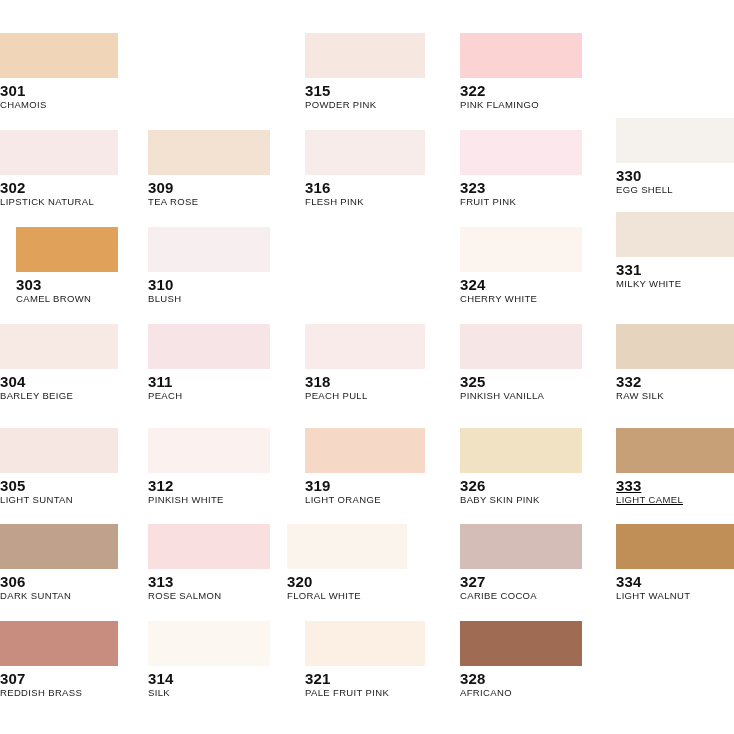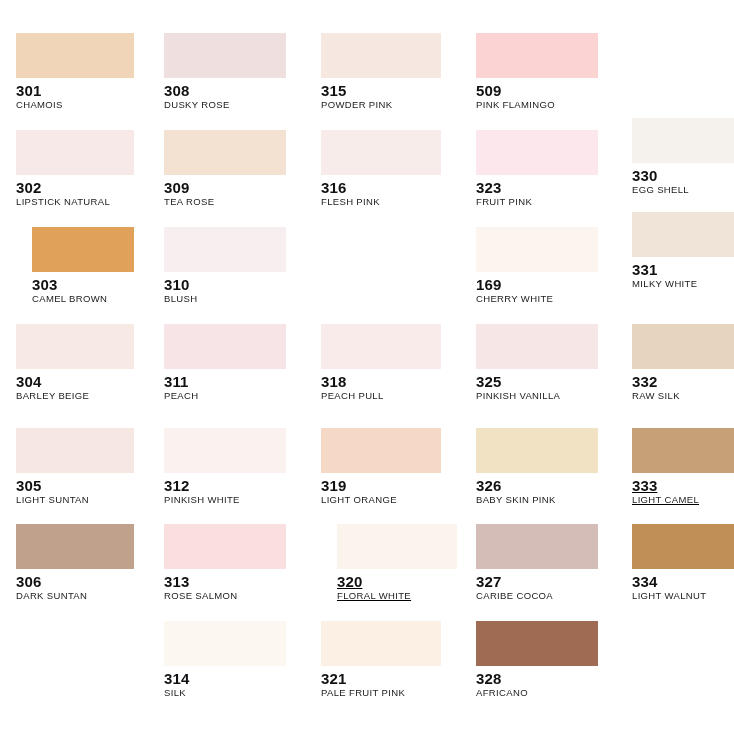--- a/index.html
+++ b/index.html
@@ -12,21 +12,20 @@
     height: 734px;
     font-family: "Liberation Sans", "DejaVu Sans", sans-serif;
     -webkit-font-smoothing: antialiased;
     overflow: hidden;
   }
   #chart {
     position: relative;
     width: 586px;
     height: 734px;
     background: #ffffff;
-    margin-left: 16px;
   }
   .swatch-cell {
     position: absolute;
     box-sizing: border-box;
   }
   .swatch-chip {
     display: block;
     width: 100%;
     height: 45px;
     line-height: 0;
@@ -80,24 +79,24 @@
     <div class="swatch-cell" style="left: 0px; top: 428px; width: 118px;">
       <div class="swatch-chip" title="LIGHT SUNTAN" style="background: rgb(246, 231, 226); height: 45px;"></div>
       <span class="swatch-code">305</span>
       <span class="swatch-name">LIGHT SUNTAN</span>
     </div>
     <div class="swatch-cell" style="left: 0px; top: 524px; width: 118px;">
       <div class="swatch-chip" title="DARK SUNTAN" style="background: rgb(191, 161, 140); height: 45px;"></div>
       <span class="swatch-code">306</span>
       <span class="swatch-name">DARK SUNTAN</span>
     </div>
-    <div class="swatch-cell" style="left: 148px; top: 33px; width: 122px;">
-      <div class="swatch-chip" title="DUSKY ROSE" style="background: rgb(239, 224, 223); height: 45px;"></div>
-      <span class="swatch-code">308</span>
-      <span class="swatch-name">DUSKY ROSE</span>
+    <div class="swatch-cell" style="left: 0px; top: 621px; width: 118px;">
+      <div class="swatch-chip" title="REDDISH BRASS" style="background: rgb(201, 141, 128); height: 45px;"></div>
+      <span class="swatch-code">307</span>
+      <span class="swatch-name">REDDISH BRASS</span>
     </div>
     <div class="swatch-cell" style="left: 148px; top: 130px; width: 122px;">
       <div class="swatch-chip" title="TEA ROSE" style="background: rgb(243, 225, 210); height: 45px;"></div>
       <span class="swatch-code">309</span>
       <span class="swatch-name">TEA ROSE</span>
     </div>
     <div class="swatch-cell" style="left: 148px; top: 227px; width: 122px;">
       <div class="swatch-chip" title="BLUSH" style="background: rgb(247, 239, 239); height: 45px;"></div>
       <span class="swatch-code">310</span>
       <span class="swatch-name">BLUSH</span>
@@ -135,43 +134,43 @@
     <div class="swatch-cell" style="left: 305px; top: 324px; width: 120px;">
       <div class="swatch-chip" title="PEACH PULL" style="background: rgb(248, 235, 233); height: 45px;"></div>
       <span class="swatch-code">318</span>
       <span class="swatch-name">PEACH PULL</span>
     </div>
     <div class="swatch-cell" style="left: 305px; top: 428px; width: 120px;">
       <div class="swatch-chip" title="LIGHT ORANGE" style="background: rgb(245, 216, 198); height: 45px;"></div>
       <span class="swatch-code">319</span>
       <span class="swatch-name">LIGHT ORANGE</span>
     </div>
-    <div class="swatch-cell" style="left: 321px; top: 524px; width: 120px; text-decoration: underline;">
+    <div class="swatch-cell" style="left: 287px; top: 524px; width: 120px;">
       <div class="swatch-chip" title="FLORAL WHITE" style="background: rgb(251, 244, 236); height: 45px;"></div>
       <span class="swatch-code">320</span>
       <span class="swatch-name">FLORAL WHITE</span>
     </div>
     <div class="swatch-cell" style="left: 305px; top: 621px; width: 120px;">
       <div class="swatch-chip" title="PALE FRUIT PINK" style="background: rgb(252, 239, 228); height: 45px;"></div>
       <span class="swatch-code">321</span>
       <span class="swatch-name">PALE FRUIT PINK</span>
     </div>
     <div class="swatch-cell" style="left: 460px; top: 33px; width: 122px;">
       <div class="swatch-chip" title="PINK FLAMINGO" style="background: rgb(251, 211, 210); height: 45px;"></div>
-      <span class="swatch-code">509</span>
+      <span class="swatch-code">322</span>
       <span class="swatch-name">PINK FLAMINGO</span>
     </div>
     <div class="swatch-cell" style="left: 460px; top: 130px; width: 122px;">
       <div class="swatch-chip" title="FRUIT PINK" style="background: rgb(251, 231, 236); height: 45px;"></div>
       <span class="swatch-code">323</span>
       <span class="swatch-name">FRUIT PINK</span>
     </div>
     <div class="swatch-cell" style="left: 460px; top: 227px; width: 122px;">
       <div class="swatch-chip" title="CHERRY WHITE" style="background: rgb(251, 244, 239); height: 45px;"></div>
-      <span class="swatch-code">169</span>
+      <span class="swatch-code">324</span>
       <span class="swatch-name">CHERRY WHITE</span>
     </div>
     <div class="swatch-cell" style="left: 460px; top: 324px; width: 122px;">
       <div class="swatch-chip" title="PINKISH VANILLA" style="background: rgb(247, 230, 230); height: 45px;"></div>
       <span class="swatch-code">325</span>
       <span class="swatch-name">PINKISH VANILLA</span>
     </div>
     <div class="swatch-cell" style="left: 460px; top: 428px; width: 122px;">
       <div class="swatch-chip" title="BABY SKIN PINK" style="background: rgb(242, 226, 196); height: 45px;"></div>
       <span class="swatch-code">326</span>

